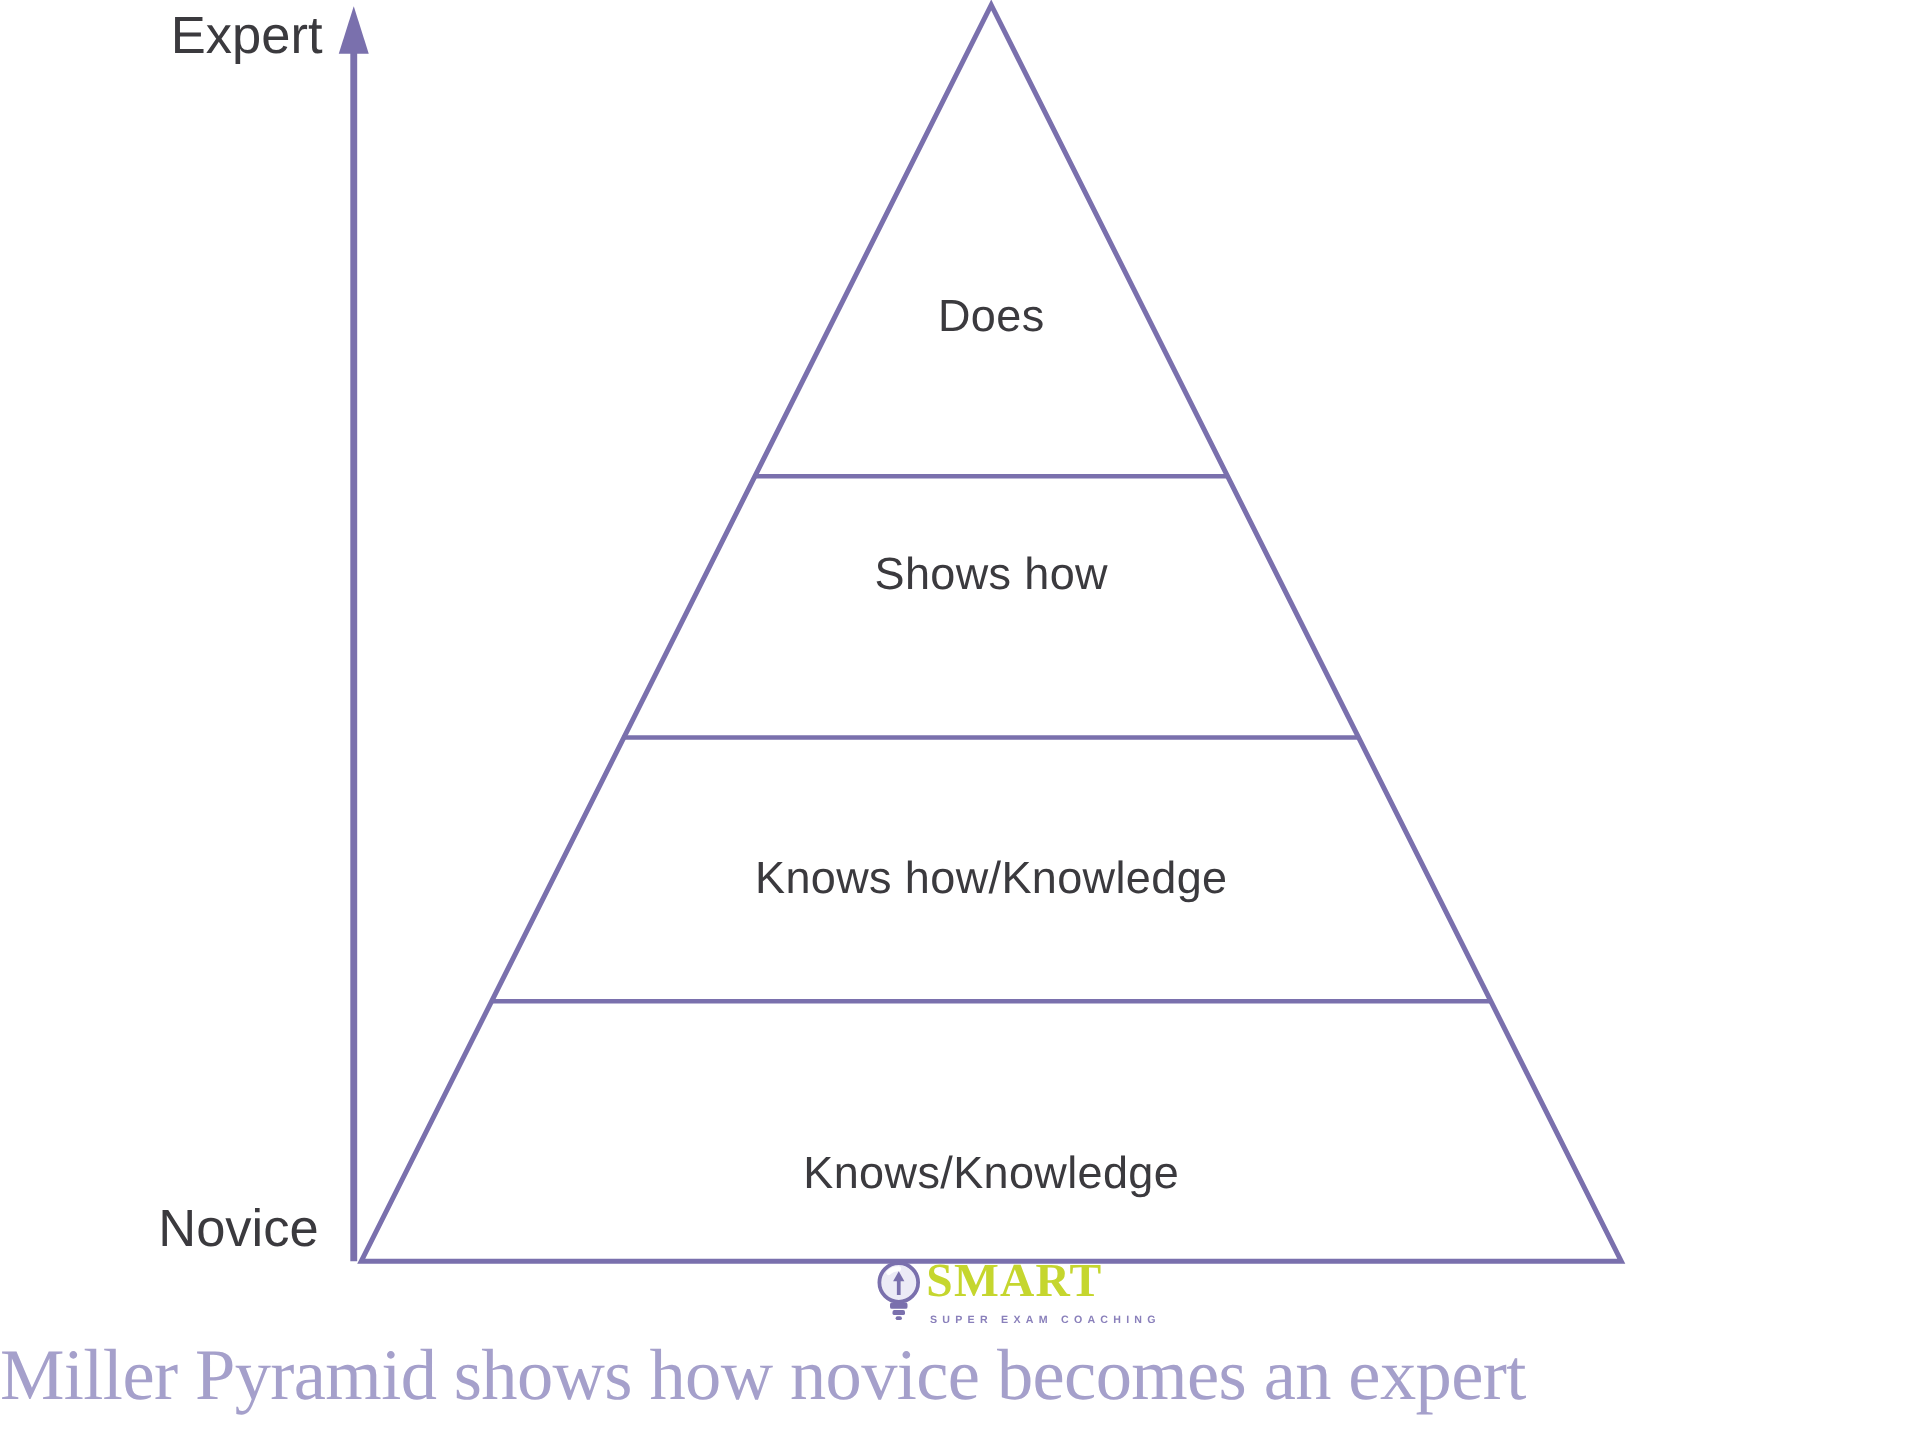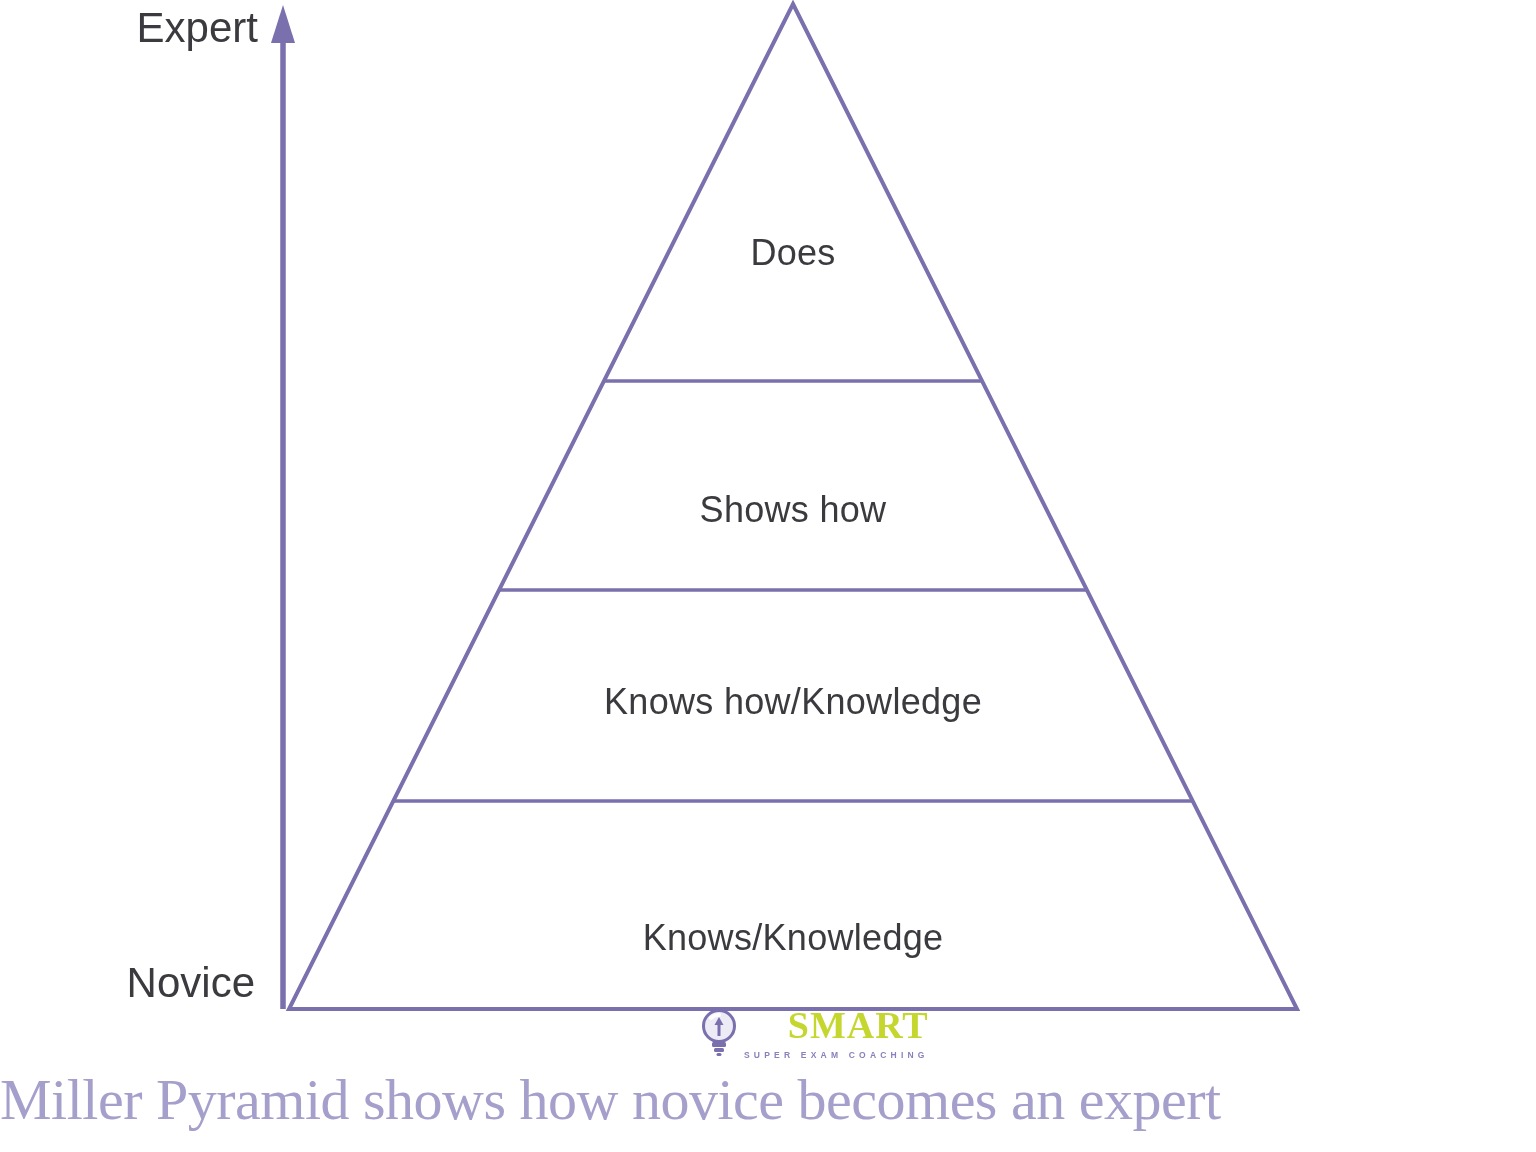--- a/index.html
+++ b/index.html
@@ -28,30 +28,30 @@
     font-size:42px;line-height:1.1;text-align:right;width:258px;left:0;
   }
   .axis-label.expert{top:5px;}
   .axis-label.novice{top:960px;width:255px;}
 
   .level-label{
     position:absolute;left:793px;transform:translate(-50%,-50%);
     color:var(--text-dark);font-size:36px;letter-spacing:.3px;white-space:nowrap;
   }
   .lv1{top:253px;}
-  .lv2{top:510px;text-align:center;}
+  .lv2{top:459px;text-align:center;}
   .lv3{top:702px;}
   .lv4{top:909px;margin-top:29px;}
 
   .logo{
     position:absolute;left:701px;top:1008px;
     display:flex;align-items:flex-start;
   }
   .bulb{width:36px;height:54px;display:block;}
-  .logo-text{margin-left:4px;display:flex;flex-direction:column;align-items:flex-end;}
+  .logo-text{margin-left:4px;display:flex;flex-direction:column;}
   .logo-name{
     font-family:"Liberation Serif",serif;font-weight:bold;
     font-size:38px;line-height:.92;color:var(--logo-green);letter-spacing:1px;
   }
   .logo-tagline{
     font-size:8.5px;font-weight:bold;color:var(--logo-purple);
     letter-spacing:4.2px;margin-top:7px;padding-left:3px;white-space:nowrap;
   }
 
   .caption{

